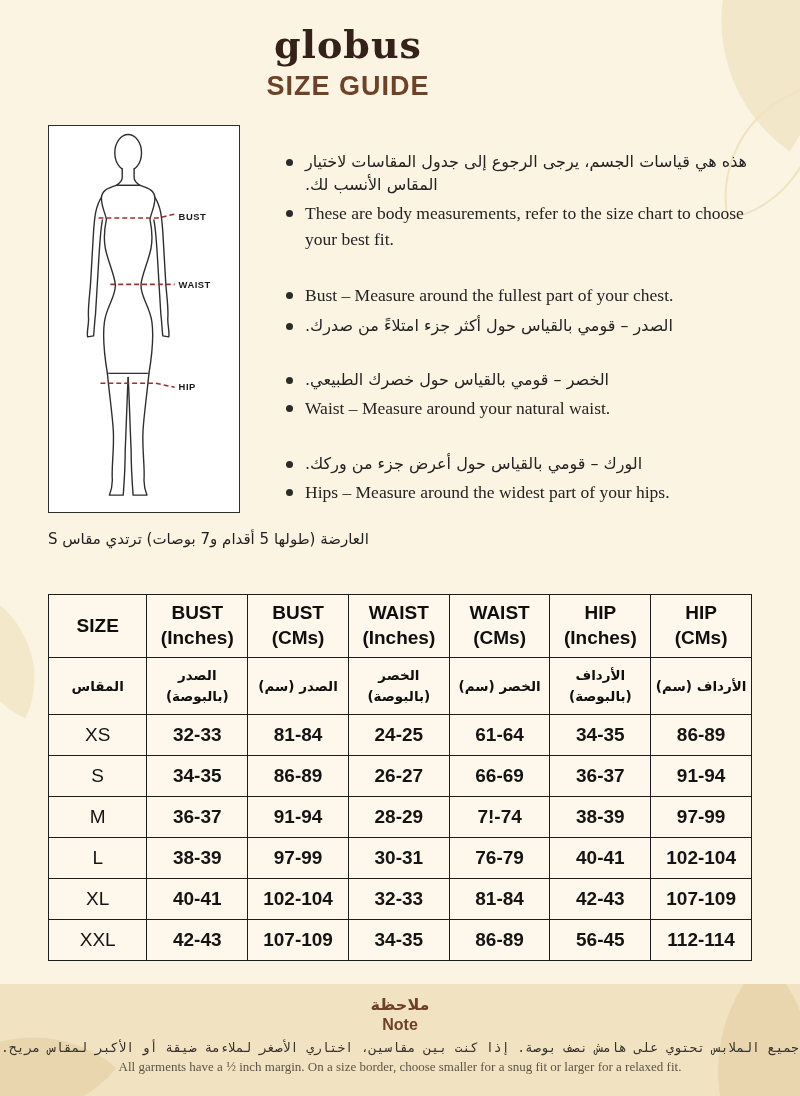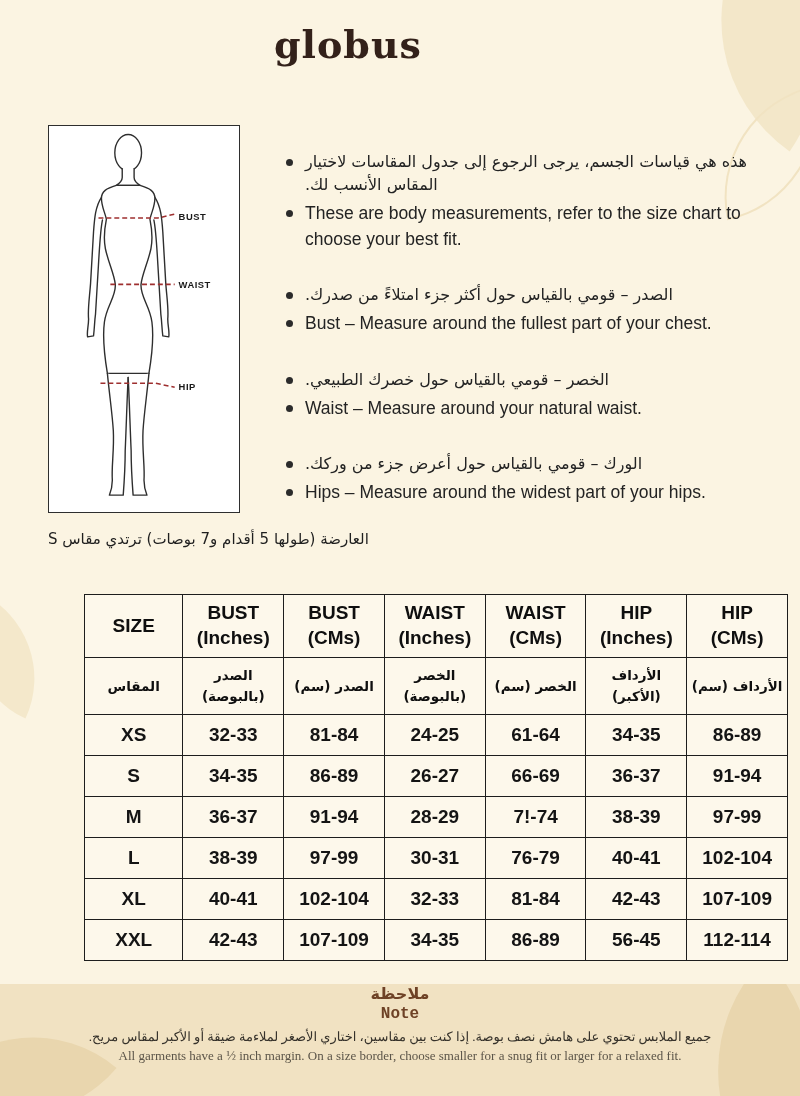--- a/index.html
+++ b/index.html
@@ -29,66 +29,66 @@
   }
   .figure-box svg{display:block;width:100%;height:100%;}
   .fig-label{font-family:"Liberation Sans", sans-serif;font-size:9.5px;font-weight:700;fill:#1a1a1a;letter-spacing:0.5px;}
 
   .instructions{position:absolute;left:286px;top:150px;width:462px;}
   .instr-group{margin-bottom:31px;}
   .bullet-row{display:flex;align-items:flex-start;margin-bottom:5px;}
   .dot{width:7px;height:7px;border-radius:50%;background:#2b2b2b;margin:9px 12px 0 0;flex:none;}
   .txt{font-size:17px;line-height:1.45;color:#232323;}
   .txt.ar{font-family:"DejaVu Sans", sans-serif;direction:rtl;text-align:left;font-size:16px;}
-  .txt.en{font-family:Liberation Sans, sans-serif;font-size:17.5px;}
+  .txt.en{font-family:Liberation Serif, serif;font-size:17.5px;}
 
   .model-note{position:absolute;left:48px;top:530px;}
   .model-ar{font-family:"DejaVu Sans", sans-serif;font-size:15px;direction:rtl;text-align:center;color:#1f1f1f;}
   .model-en{font-family:"Liberation Serif", serif;font-size:16px;margin-top:3px;color:#1f1f1f;}
 
   table.size-table{
     position:absolute;left:48px;top:594px;width:704px;
     border-collapse:collapse;table-layout:fixed;
     background:rgba(255,252,243,0.55);
-    margin-left:36px;
   }
   .size-table th,.size-table td{
     border:1.6px solid #1d1d1d;text-align:center;vertical-align:middle;padding:0;
   }
   .size-table tr.h-en th{
     font-size:19px;font-weight:700;height:62px;white-space:pre-line;line-height:1.3;color:#0f0f0f;
   }
   .size-table tr.h-ar th{
     font-family:"DejaVu Sans", sans-serif;direction:rtl;
     font-size:13.5px;font-weight:700;height:56px;white-space:pre-line;line-height:1.55;color:#0f0f0f;
   }
   .size-table tbody td{height:40px;font-size:19px;font-weight:600;color:#141414;}
-  .size-table tbody td.c-size{font-weight:700;border-radius:11px;}
+  .size-table tbody td.c-size{font-weight:400;border-radius:11px;}
 
   .note-band{
     position:absolute;left:0;top:984px;width:800px;height:112px;
-    background:#f1e2c2;text-align:center;box-sizing:border-box;overflow:hidden;
+    background:#f1e2c2;text-align:center;padding-top:11px;box-sizing:border-box;overflow:hidden;
   }
   .note-band .inner{position:relative;z-index:1;}
   .note-title-ar{font-family:"DejaVu Sans", sans-serif;font-weight:700;font-size:16px;color:#6e4226;}
-  .note-title-en{font-family:Liberation Mono, monospace;font-weight:700;font-size:16px;color:#6e4226;margin-top:2px;}
-  .note-body-ar{font-family:Liberation Serif, serif;font-size:13px;color:#35312a;margin-top:6px;}
+  .note-title-en{font-family:Liberation Sans, sans-serif;font-weight:700;font-size:16px;color:#6e4226;margin-top:2px;}
+  .note-body-ar{font-family:Liberation Mono, monospace;font-size:13px;color:#35312a;margin-top:6px;}
   .note-body-en{font-family:"Liberation Serif", serif;font-size:13px;color:#5b5448;margin-top:3px;}
 </style>
 </head>
 <body>
 
 <div class="leaf leaf-tr1"></div>
 <div class="leaf leaf-tr2"></div>
 <div class="leaf leaf-left"></div>
 
 <div class="content">
 
   <div class="header">
     <div class="logo">globus</div>
+    <div class="page-title">SIZE GUIDE</div>
   </div>
 
   <div class="figure-box">
     <svg viewBox="0 0 192 388">
       <g fill="#ffffff" stroke="#2e2e2e" stroke-width="1.4" stroke-linejoin="round" stroke-linecap="round">
         <ellipse cx="80" cy="26" rx="13.5" ry="18.5"></ellipse>
         <path d="M74,42 L74,51 C74,55 71,57 68,59 L92,59 C89,57 86,55 86,51 L86,42"></path>
         <path d="M53,71 C47,80 46,92 45,106 C44,124 43,142 42,158 C41,172 39,184 40,194 C40,201 38,207 39,212 L45,211 C46,203 46,196 47,189 C48,173 49,155 50,139 C51,121 52,103 54,94"></path>
         <path d="M107,71 C113,80 114,92 115,106 C116,124 117,142 118,158 C119,172 121,184 120,194 C120,201 122,207 121,212 L115,211 C114,203 114,196 113,189 C112,173 111,155 110,139 C109,121 108,103 106,94"></path>
         <path d="M68,59 C58,62 53,65 53,72 C53,80 56,85 58,93 C56,103 55,113 57,123 C60,137 66,149 67,159 C68,171 58,181 56,197 C54,212 56,231 59,249 L101,249 C104,231 106,212 104,197 C102,181 92,171 93,159 C94,149 100,137 103,123 C105,113 104,103 102,93 C104,85 107,80 107,72 C107,65 102,62 92,59 Z"></path>
@@ -113,25 +113,25 @@
           <span class="txt ar" dir="rtl">هذه هي قياسات الجسم، يرجى الرجوع إلى جدول المقاسات لاختيار المقاس الأنسب لك.</span>
         </div>
         <div class="bullet-row">
           <span class="dot"></span>
           <span class="txt en">These are body measurements, refer to the size chart to choose your best fit.</span>
         </div>
       </div>
       <div class="instr-group">
         <div class="bullet-row">
           <span class="dot"></span>
+          <span class="txt en">Bust – Measure around the fullest part of your chest.</span>
+        </div>
+        <div class="bullet-row">
+          <span class="dot"></span>
           <span class="txt ar" dir="rtl">الصدر – قومي بالقياس حول أكثر جزء امتلاءً من صدرك.</span>
-        </div>
-        <div class="bullet-row">
-          <span class="dot"></span>
-          <span class="txt en">Bust – Measure around the fullest part of your chest.</span>
         </div>
       </div>
       <div class="instr-group">
         <div class="bullet-row">
           <span class="dot"></span>
           <span class="txt ar" dir="rtl">الخصر – قومي بالقياس حول خصرك الطبيعي.</span>
         </div>
         <div class="bullet-row">
           <span class="dot"></span>
           <span class="txt en">Waist – Measure around your natural waist.</span>
@@ -181,21 +181,21 @@
         </tr>
       <tr class="h-ar">
           <th>المقاس</th>
           <th>الصدر
 (بالبوصة)</th>
           <th>الصدر (سم)</th>
           <th>الخصر
 (بالبوصة)</th>
           <th>الخصر (سم)</th>
           <th>الأرداف
-(الأكبر)</th>
+(بالبوصة)</th>
           <th>الأرداف (سم)</th>
         </tr>
     </thead>
     <tbody>
         <tr>
           <td class="c-size">XS</td>
           <td class="c-val">32-33</td>
           <td class="c-val">81-84</td>
           <td class="c-val">24-25</td>
           <td class="c-val">61-64</td>

